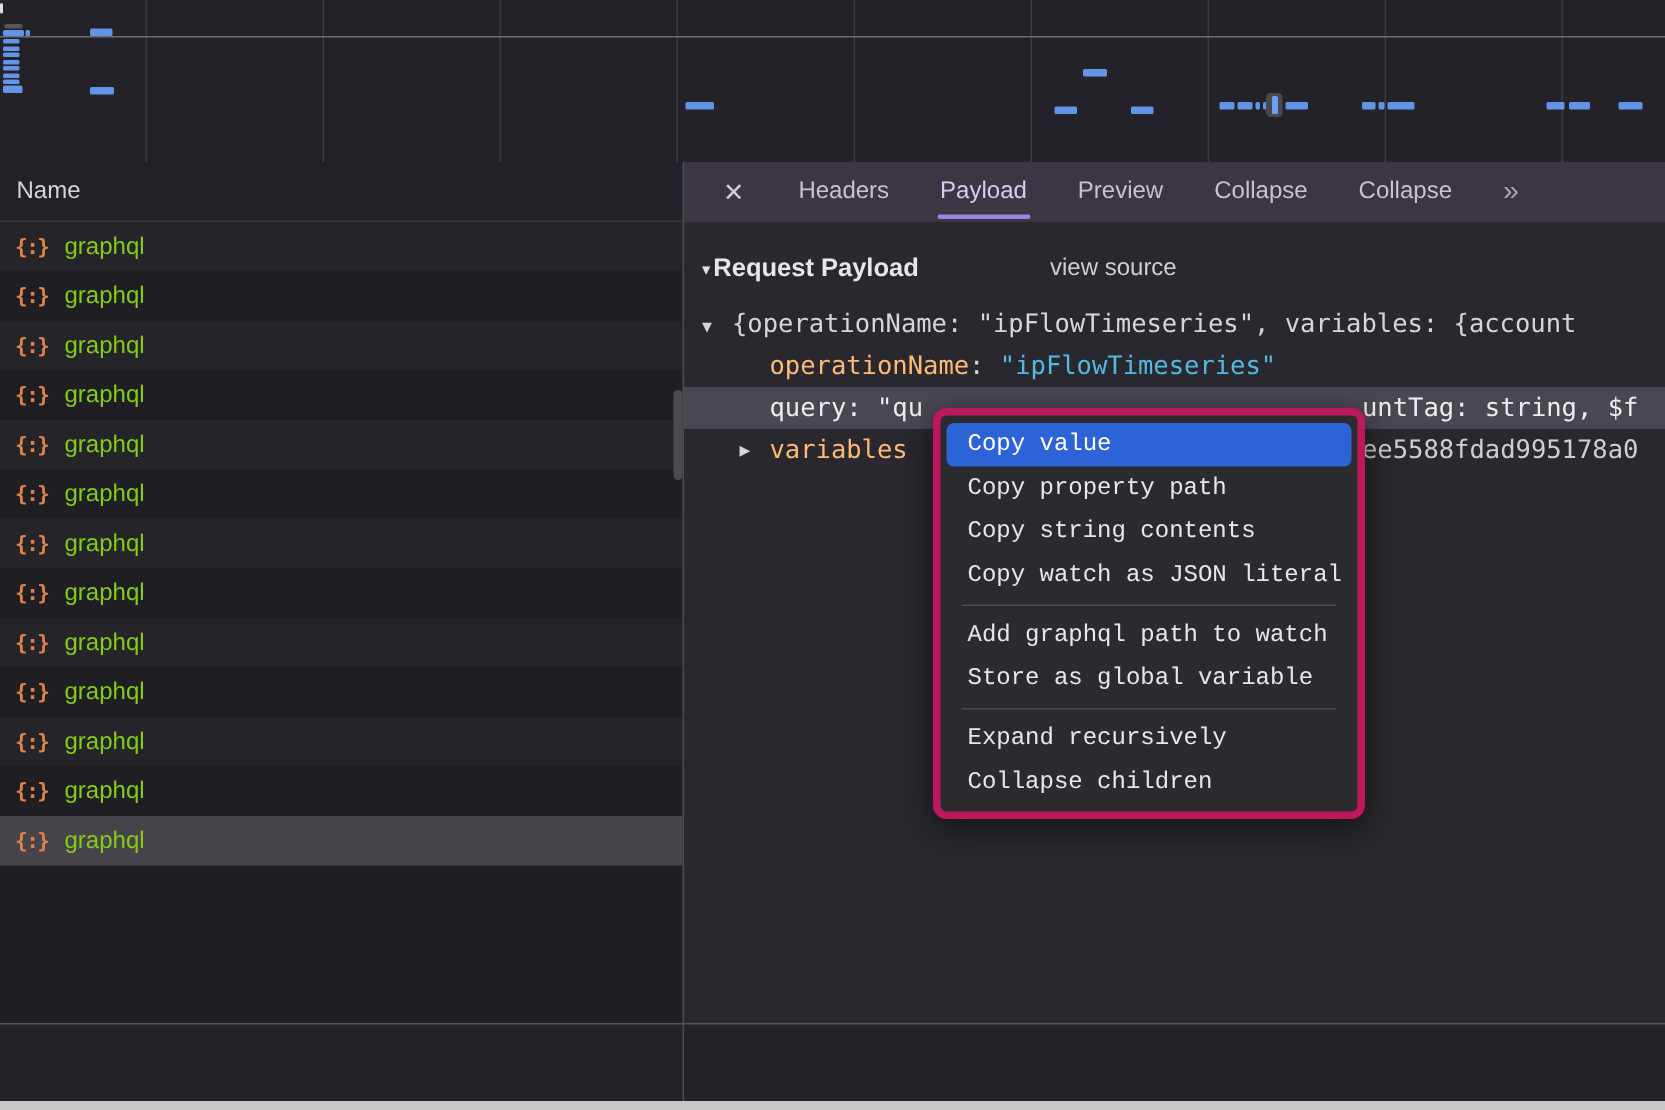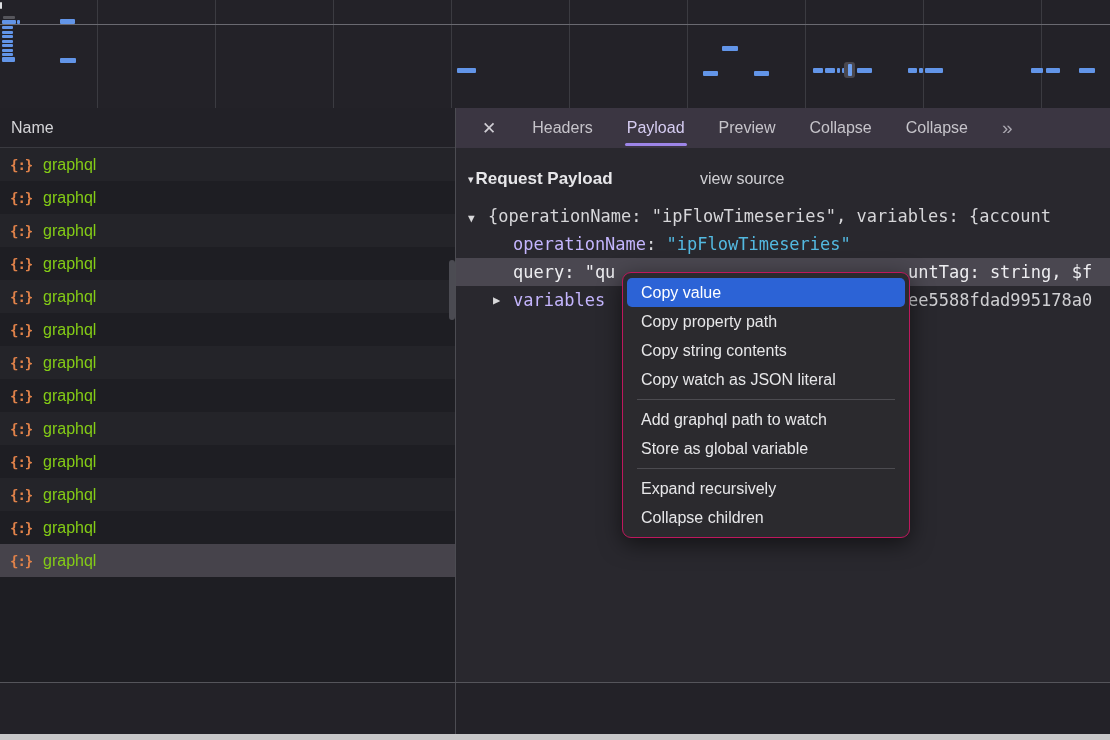--- a/index.html
+++ b/index.html
@@ -52,34 +52,34 @@
   .payload-header{position:relative;height:30px;margin-top:16px;display:flex;align-items:center;padding-left:12px;}
   .payload-header .tri{color:#e4e4e7;font-size:11px;margin-right:2px;}
   .payload-header .title{color:#e7e7ea;font-size:17px;font-weight:bold;}
   .view-source{position:absolute;left:244px;color:#cfcfd3;font-size:16px;}
   .tree{margin-top:8px;font-family:"DejaVu Sans Mono",monospace;font-size:17px;color:#d6d6d9;}
   .tree-row{position:relative;height:28px;line-height:28px;white-space:nowrap;overflow:hidden;}
   .tree-row .tri{font-size:11px;color:#d8d8da;display:inline-block;width:20px;text-align:left;}
   .row-root{padding-left:12px;}
   .row-child{padding-left:57px;}
   .row-selected{background:#4a4750;color:#ededf0;}
-  .key{color:#c4b5fd;}
+  .key{color:#fdba74;}
   .str{color:#53b9e0;}
   .frag-right{position:absolute;left:452px;top:0;}
   .frag-gray{color:#cfcfd2;}
   .var-tri{position:absolute;left:37px;top:0;font-size:12px;color:#d8d8da;}
   
   .footer-line{position:absolute;left:0;top:682px;width:1110px;height:1px;background:#55555b;}
   .bottom-strip{position:absolute;left:0;top:734px;width:1110px;height:6px;background:#c8c8c9;}
   
   .context-menu{
     position:absolute;left:622px;top:272px;width:288px;box-sizing:border-box;
-    background:#2b2a2e;border:1px solid #be185d;border-radius:9px;
+    background:#2b2a2e;border:5px solid #be185d;border-radius:9px;
     box-shadow:0 6px 22px rgba(0,0,0,.55);
-    padding:5px 4px;z-index:50;
+    padding:5px 4px;z-index:50;font-family:Liberation Mono, monospace;
   }
   .menu-item{
     height:29px;line-height:29px;border-radius:5px;
     padding-left:14px;font-size:16px;color:#e7e7e9;white-space:nowrap;
   }
   .menu-item.highlight{background:#2c63d6;color:#ffffff;}
   .menu-sep{height:1px;background:#4c4b50;margin:5px 10px;}
 </style>
 </head>
 <body>

